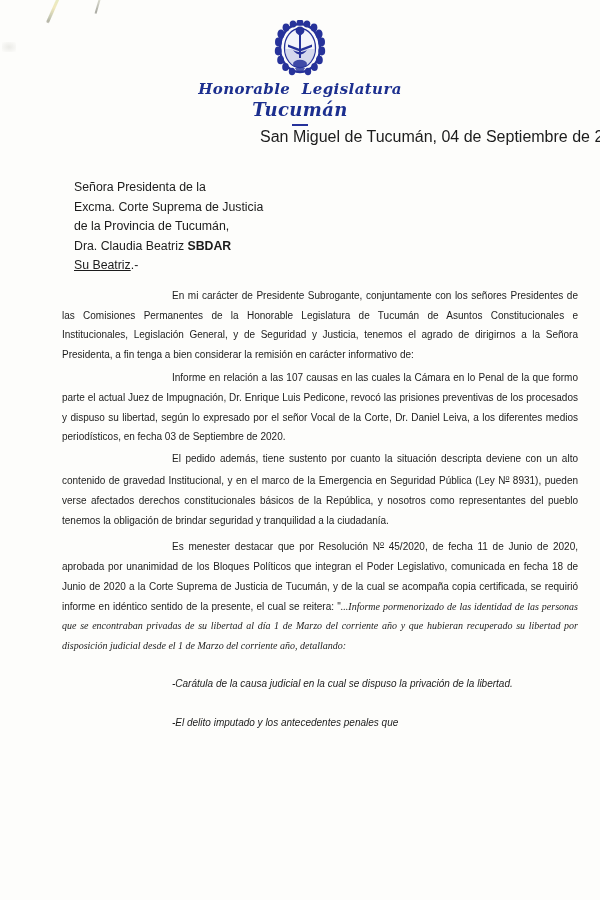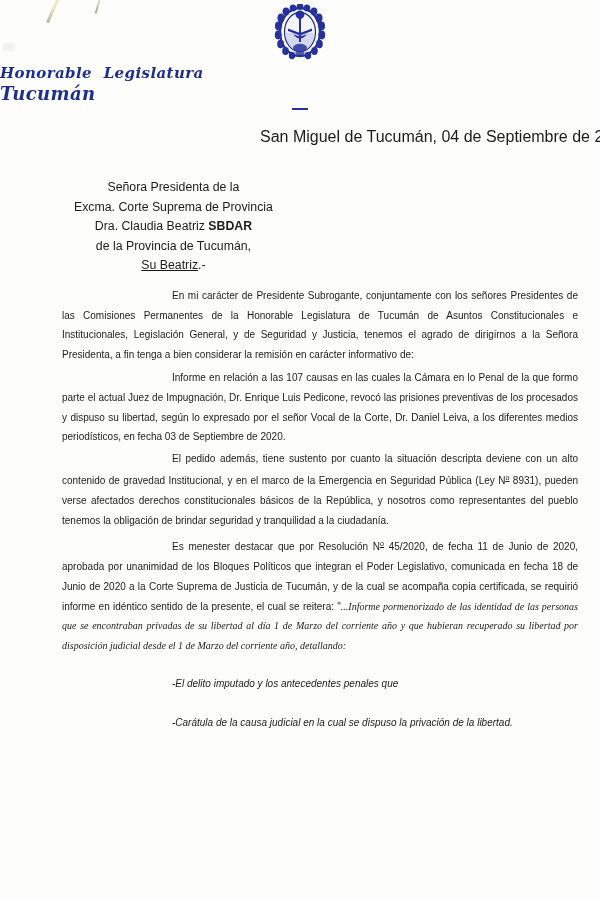--- a/index.html
+++ b/index.html
@@ -40,21 +40,22 @@
     border-radius: 2px;
     filter: blur(.4px);
   }
   .streak-c {
     left: 2px; top: 42px;
     width: 14px; height: 10px;
     background: radial-gradient(ellipse at center, rgba(180,180,170,.45), rgba(255,255,255,0));
   }
 
   .letterhead {
-    padding-top: 4px;
+    text-align: center;
+    padding-top: 20px;
   }
   .crest {
     display: block;
     margin: 0 auto;
   }
   .lh-script {
     color: #1c2f8f;
     font-family: "DejaVu Serif", serif;
     font-style: italic;
     font-weight: bold;
@@ -83,21 +84,20 @@
     font-size: 16px;
     white-space: nowrap;
   }
 
   .addressee {
     position: absolute;
     left: 74px;
     top: 178px;
     font-size: 12.3px;
     line-height: 19.5px;
-    text-align: center;
   }
   .addressee div { white-space: nowrap; }
   .bold { font-weight: bold; }
   .uline { text-decoration: underline; }
 
   .body {
     position: absolute;
     left: 62px;
     top: 286px;
     width: 516px;
@@ -169,34 +169,34 @@
     </svg>
     <div class="lh-script lh-line1">Honorable  Legislatura</div>
     <div class="lh-script lh-line2">Tucumán</div>
     <div class="lh-rule"></div>
   </div>
 
   <div class="dateline">San Miguel de Tucumán, 04 de Septiembre de 2020.-</div>
 
   <div class="addressee">
     <div>Señora Presidenta de la</div>
-    <div>Excma. Corte Suprema de Provincia</div>
+    <div>Excma. Corte Suprema de Justicia</div>
+    <div>de la Provincia de Tucumán,</div>
     <div><span>Dra. Claudia Beatriz </span><span class="bold">SBDAR</span></div>
-    <div>de la Provincia de Tucumán,</div>
     <div><span class="uline">Su Beatriz</span><span>.-</span></div>
   </div>
 
   <div class="body">
 
     <p class="para">En mi carácter de Presidente Subrogante, conjuntamente con los señores Presidentes  de las Comisiones Permanentes de la Honorable Legislatura de Tucumán  de Asuntos Constitucionales e Institucionales, Legislación  General, y de Seguridad y Justicia, tenemos el agrado de dirigirnos a la  Señora Presidenta, a fin tenga a bien considerar la remisión en carácter informativo de:</p>
 
     <p class="para gap">Informe en relación a las 107 causas en las cuales la Cámara en lo Penal de la que formo parte el actual  Juez  de Impugnación, Dr. Enrique Luis  Pedicone, revocó las prisiones preventivas de los procesados y dispuso su libertad, según lo expresado por el señor Vocal de la Corte, Dr. Daniel Leiva, a los diferentes  medios periodísticos, en fecha 03 de Septiembre de 2020.</p>
 
     <p class="para gap-sm"><span>El pedido además, tiene sustento por cuanto la situación descripta deviene con un alto contenido de gravedad Institucional, y en el marco de la Emergencia en Seguridad  Pública (Ley N</span><span class="sup-o">o</span><span> 8931), pueden verse afectados derechos constitucionales básicos de la República, y nosotros como representantes del pueblo tenemos la obligación de brindar seguridad y tranquilidad a la ciudadanía.</span></p>
 
     <p class="para gap"><span>Es menester destacar que por Resolución N</span><span class="sup-o">o</span><span> 45/2020, de fecha 11 de Junio de 2020, aprobada por unanimidad de los Bloques Políticos que integran el Poder Legislativo, comunicada en fecha 18 de Junio de 2020 a la Corte Suprema de Justicia de Tucumán, y de la cual se acompaña copia certificada, se requirió informe en idéntico sentido de la presente, el cual se reitera:  "</span><span class="quote-run">...Informe pormenorizado de las identidad de las personas que se encontraban privadas de su libertad al día 1 de Marzo del corriente año y que hubieran recuperado su libertad por disposición judicial desde el 1 de Marzo del corriente año, detallando:</span></p>
 
+    <p class="item gap">-Carátula de la causa judicial en la cual se dispuso la privación de la libertad.</p>
+
     <p class="item gap">-El delito imputado y los antecedentes penales que</p>
-
-    <p class="item gap">-Carátula de la causa judicial en la cual se dispuso la privación de la libertad.</p>
 
   </div>
 </div>
 
 </body></html>

